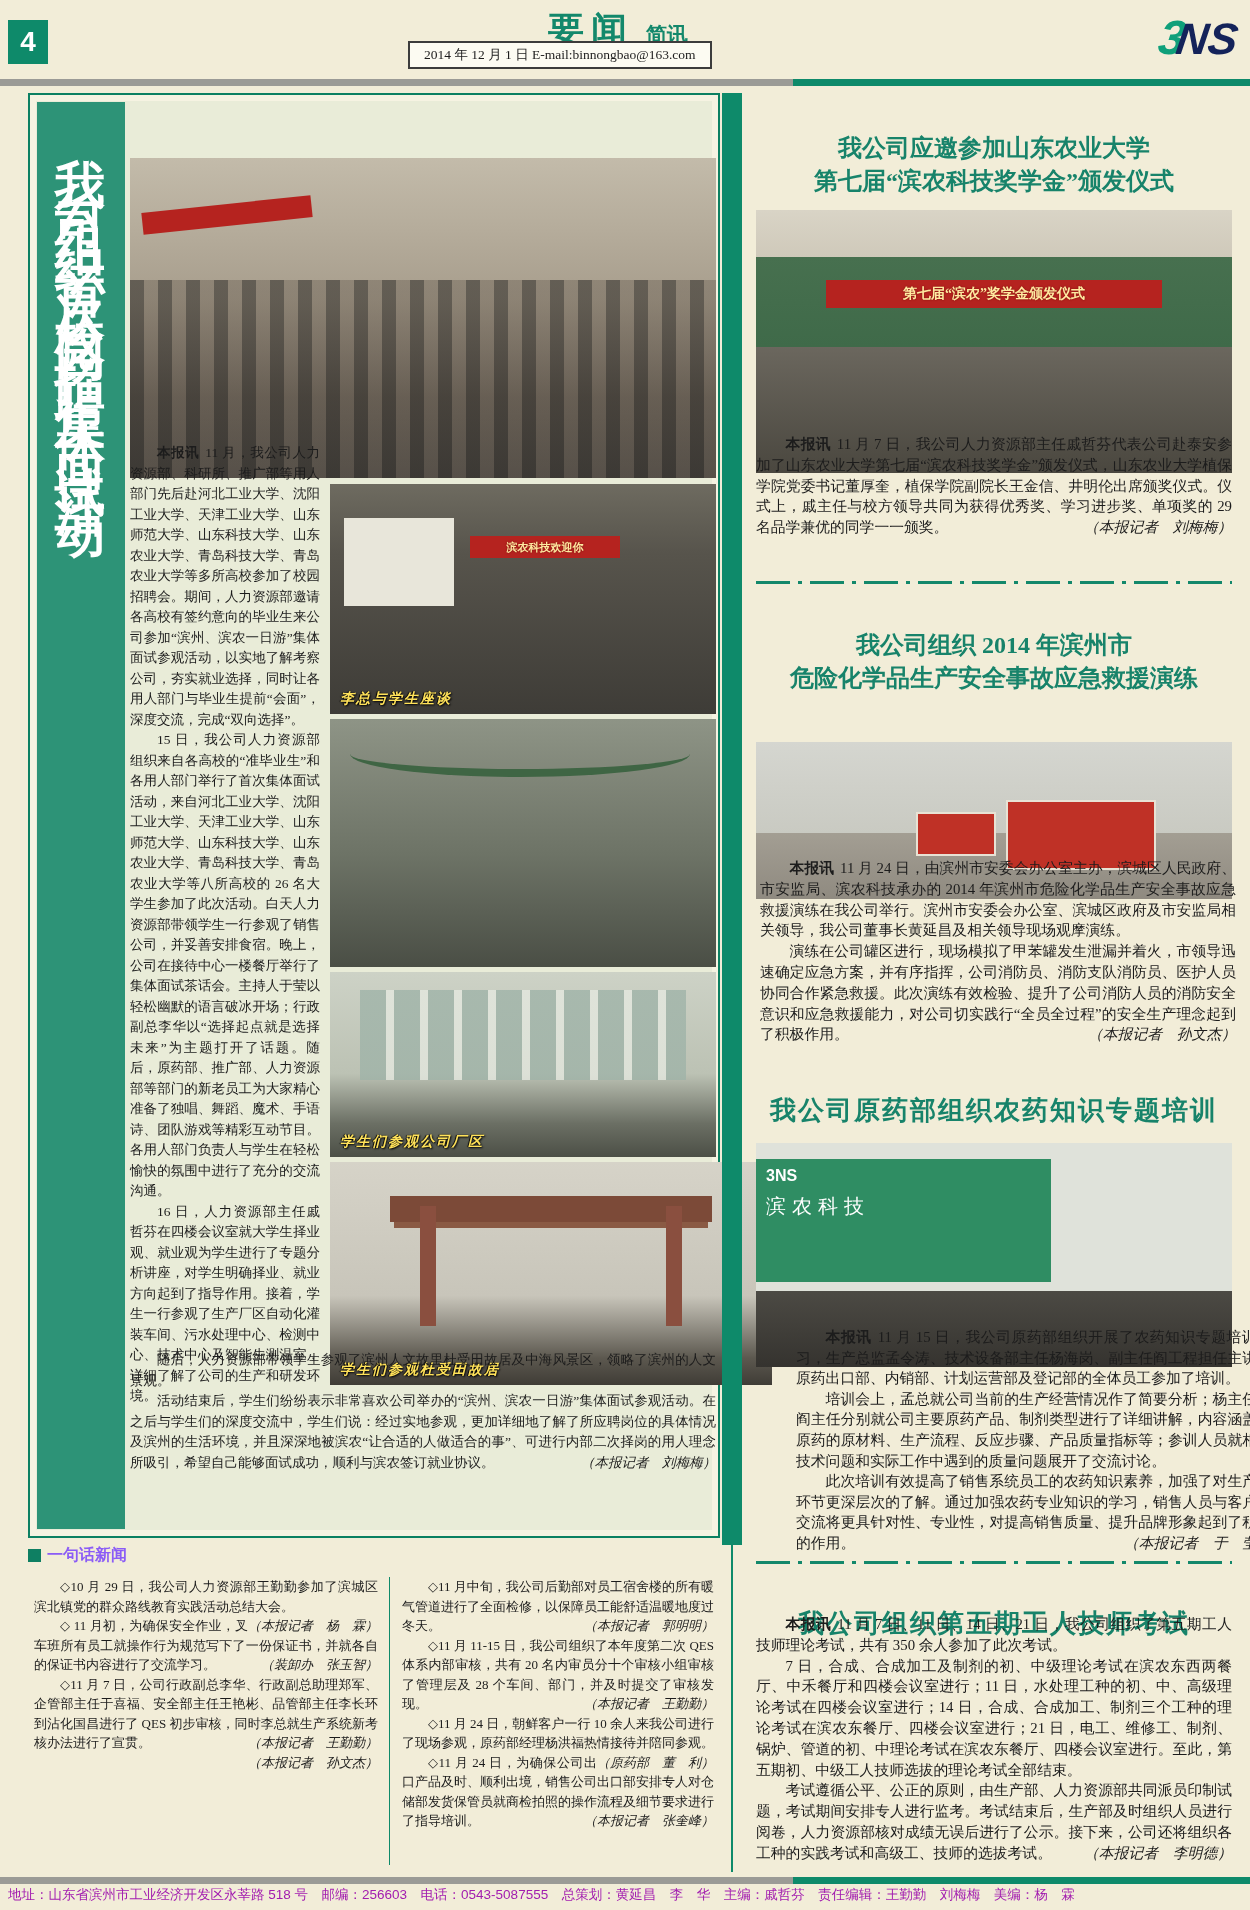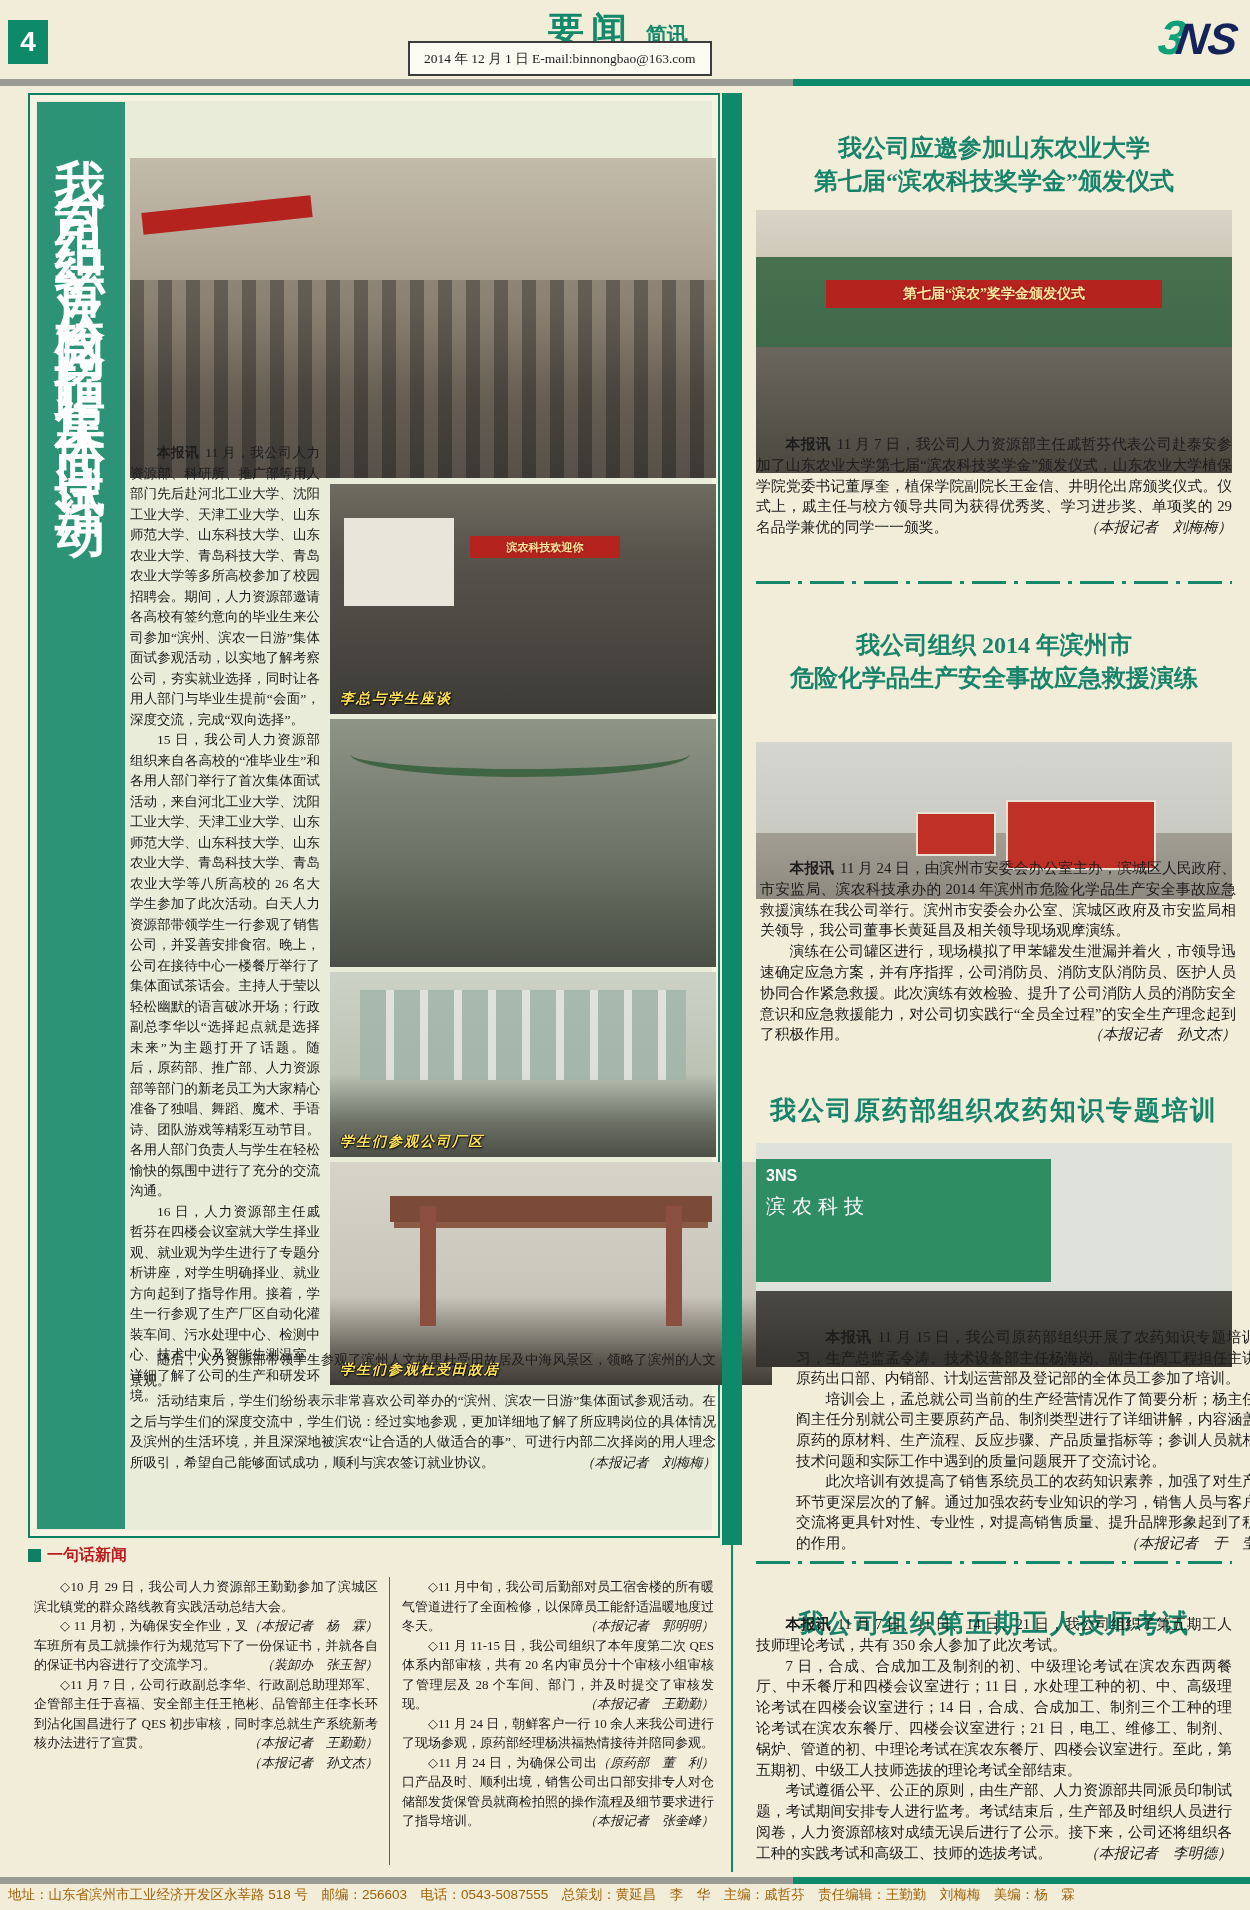--- a/index.html
+++ b/index.html
@@ -11,21 +11,21 @@
   }
   .abs { position:absolute; }
 
   
   .pagenum { left:8px; top:20px; width:40px; height:44px; background:#0e8a6a;
     color:#fff; font:bold 28px "Liberation Sans",sans-serif;
     display:flex; align-items:center; justify-content:center; }
   .masthead { left:548px; top:6px; display:flex; align-items:baseline; color:#13886b; }
   .masthead .t1 { font-size:36px; font-weight:bold; letter-spacing:7px; }
   .masthead .t2 { font-size:21px; font-weight:bold; margin-left:12px; }
-  .datebox { left:408px; top:41px; height:35px; padding:1px 14px;
+  .datebox { left:408px; top:41px; height:28px; padding:1px 14px;
     border:2px solid #3c3c3c; background:#fcfbf2; font-size:13.5px;
     display:flex; align-items:center; white-space:nowrap; }
   .logo { right:12px; top:10px; transform:skewX(-8deg); font-family:"Liberation Sans",sans-serif; }
   .logo .l3 { color:#0fa07a; font-size:48px; font-weight:bold; font-style:italic; }
   .logo .lns { color:#14235a; font-size:44px; font-weight:bold; font-style:italic; margin-left:-9px; }
   .hbar-gray { height:7px; background:#9b9b96; }
   .hbar-green { height:7px; background:#0e8a6a; }
 
   
   .leftblock { left:28px; top:93px; width:692px; height:1445px;
@@ -81,30 +81,30 @@
   .byl { float:right; font-style:italic; text-indent:0; }
   .rhead { color:#17836a; font-weight:bold; text-align:center; width:476px;margin-top:36px; }
   .rhead2 { font-size:24px; line-height:33px; }
   .rhead1 { font-size:26px; line-height:34px; letter-spacing:2px; }
   .rbody { width:476px; font-size:14.8px; line-height:20.8px; text-align:justify; }
   .dashline { width:476px; height:3px;
     background:repeating-linear-gradient(90deg,#13886b 0 34px, transparent 34px 42px, #13886b 42px 46px, transparent 46px 54px); }
 
   
   .briefs { left:28px; top:1545px; width:692px; height:328px; }
-  .briefhead { display:flex; align-items:center; color:#b91c1c;
+  .briefhead { display:flex; align-items:center; color:#8b5cf6;
     font:bold 16px "Liberation Sans",sans-serif; }
   .sq { width:13px; height:13px; background:#0e7f62; margin-right:6px; }
   .bcol { position:absolute; top:32px; font-size:13px; line-height:19.5px; text-align:justify; }
   .bcol p { text-indent:2em; }
   .bdiv { position:absolute; left:361px; top:32px; width:1px; height:288px; background:#0e8a6a; }
 
   
   .footer { left:8px; top:1886px; width:1236px; font-size:13.5px;
-    font-family:"Liberation Sans",sans-serif; color:#a16207; white-space:nowrap; }
+    font-family:"Liberation Sans",sans-serif; color:#a21caf; white-space:nowrap; }
 </style>
 </head>
 <body>
 
 <div class="abs pagenum">4</div>
 <div class="abs masthead">
   <span class="t1">要闻</span>
   <span class="t2">简讯</span>
 </div>
 <div class="abs datebox">2014 年 12 月 1 日 E-mail:binnongbao@163.com</div>

